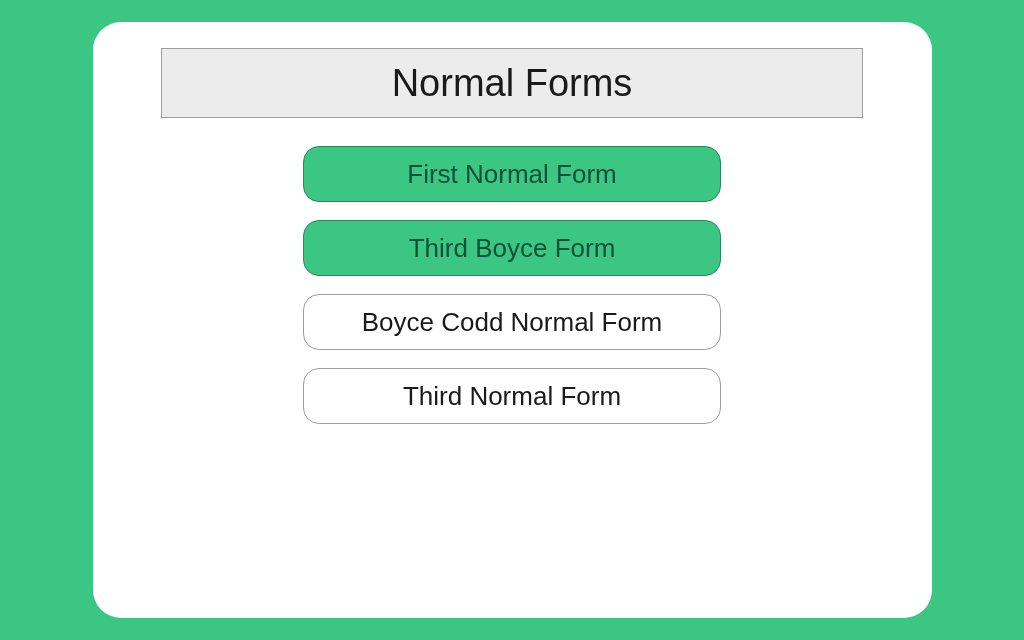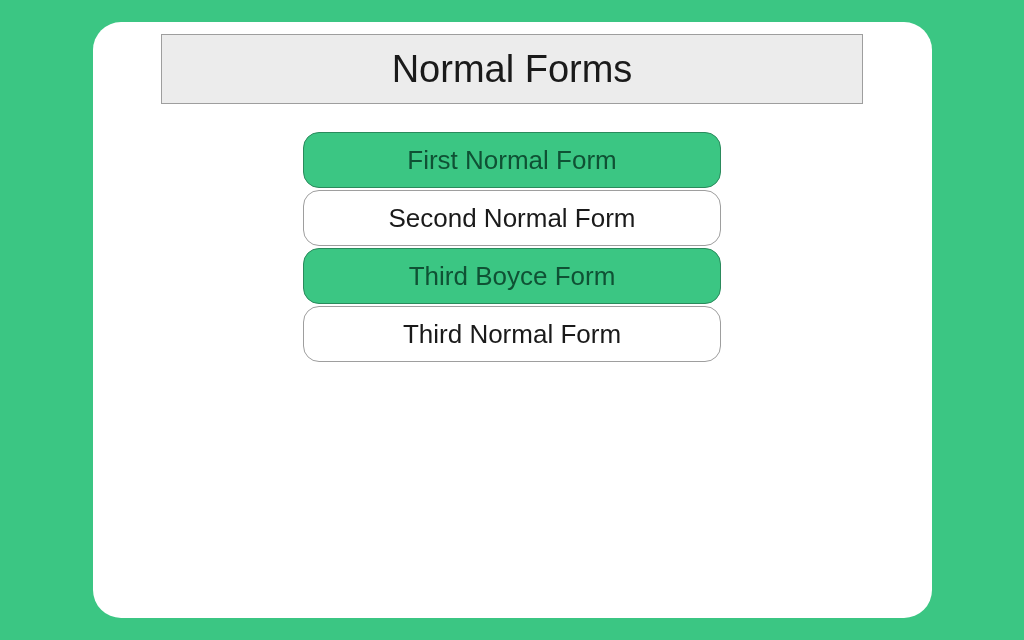--- a/index.html
+++ b/index.html
@@ -17,41 +17,41 @@
       font-family: 'Segoe UI', Arial, sans-serif;
     }
     .card {
       width: 839px;
       height: 596px;
       background: #ffffff;
       border-radius: 28px;
       display: flex;
       flex-direction: column;
       align-items: center;
-      padding-top: 12px;
+      padding-top: 26px;
     }
     .title-box {
       width: 702px;
       height: 70px;
       background: #ececec;
       border: 1px solid #9e9e9e;
       display: flex;
       align-items: center;
       justify-content: center;
       margin-bottom: 28px;
     }
     .title-text {
       font-size: 38px;
       color: #1a1a1a;
       font-weight: 400;
     }
     .items {
       display: flex;
       flex-direction: column;
-      gap: 2px;
+      gap: 18px;
     }
     .pill {
       width: 418px;
       height: 56px;
       border-radius: 16px;
       display: flex;
       align-items: center;
       justify-content: center;
       font-size: 26px;
       font-weight: 400;
@@ -71,23 +71,23 @@
 <body>
 
 <div class="card">
   <div class="title-box">
     <span class="title-text">Normal Forms</span>
   </div>
   <div class="items">
     <div class="pill filled">
       <span>First Normal Form</span>
     </div>
-    <div class="pill outline">
-      <span>Second Normal Form</span>
-    </div>
     <div class="pill filled">
       <span>Third Boyce Form</span>
+    </div>
+    <div class="pill outline">
+      <span>Boyce Codd Normal Form</span>
     </div>
     <div class="pill outline">
       <span>Third Normal Form</span>
     </div>
   </div>
 </div>
 
 </body></html>

